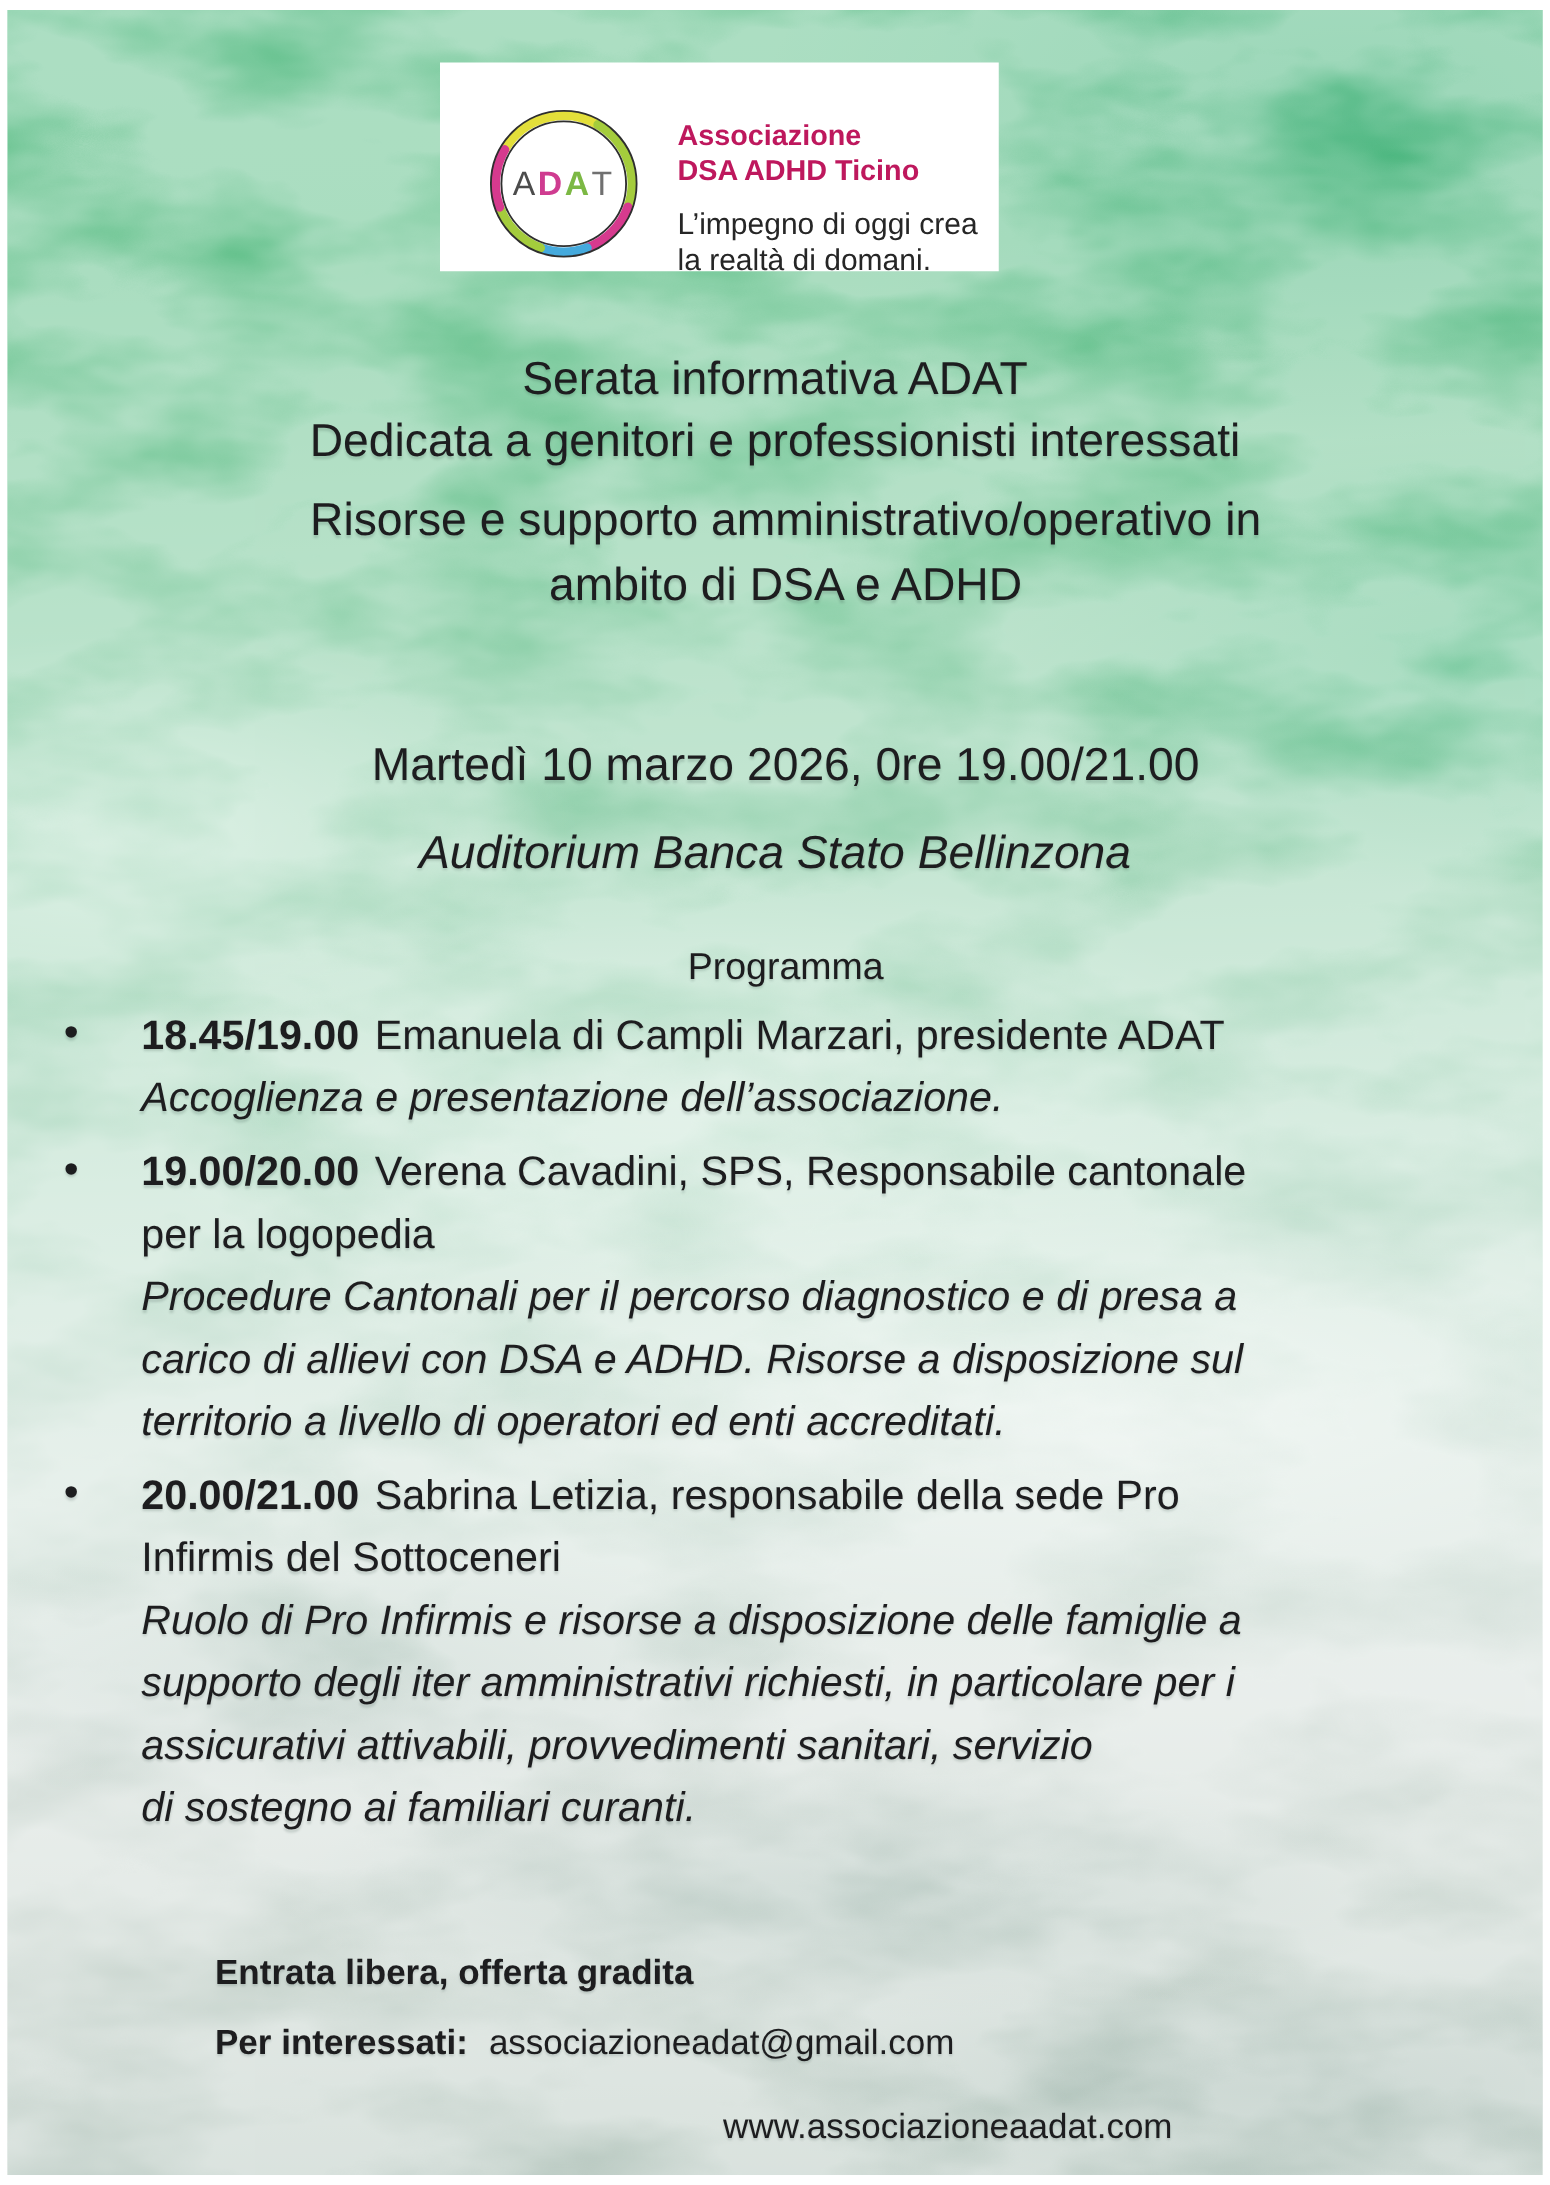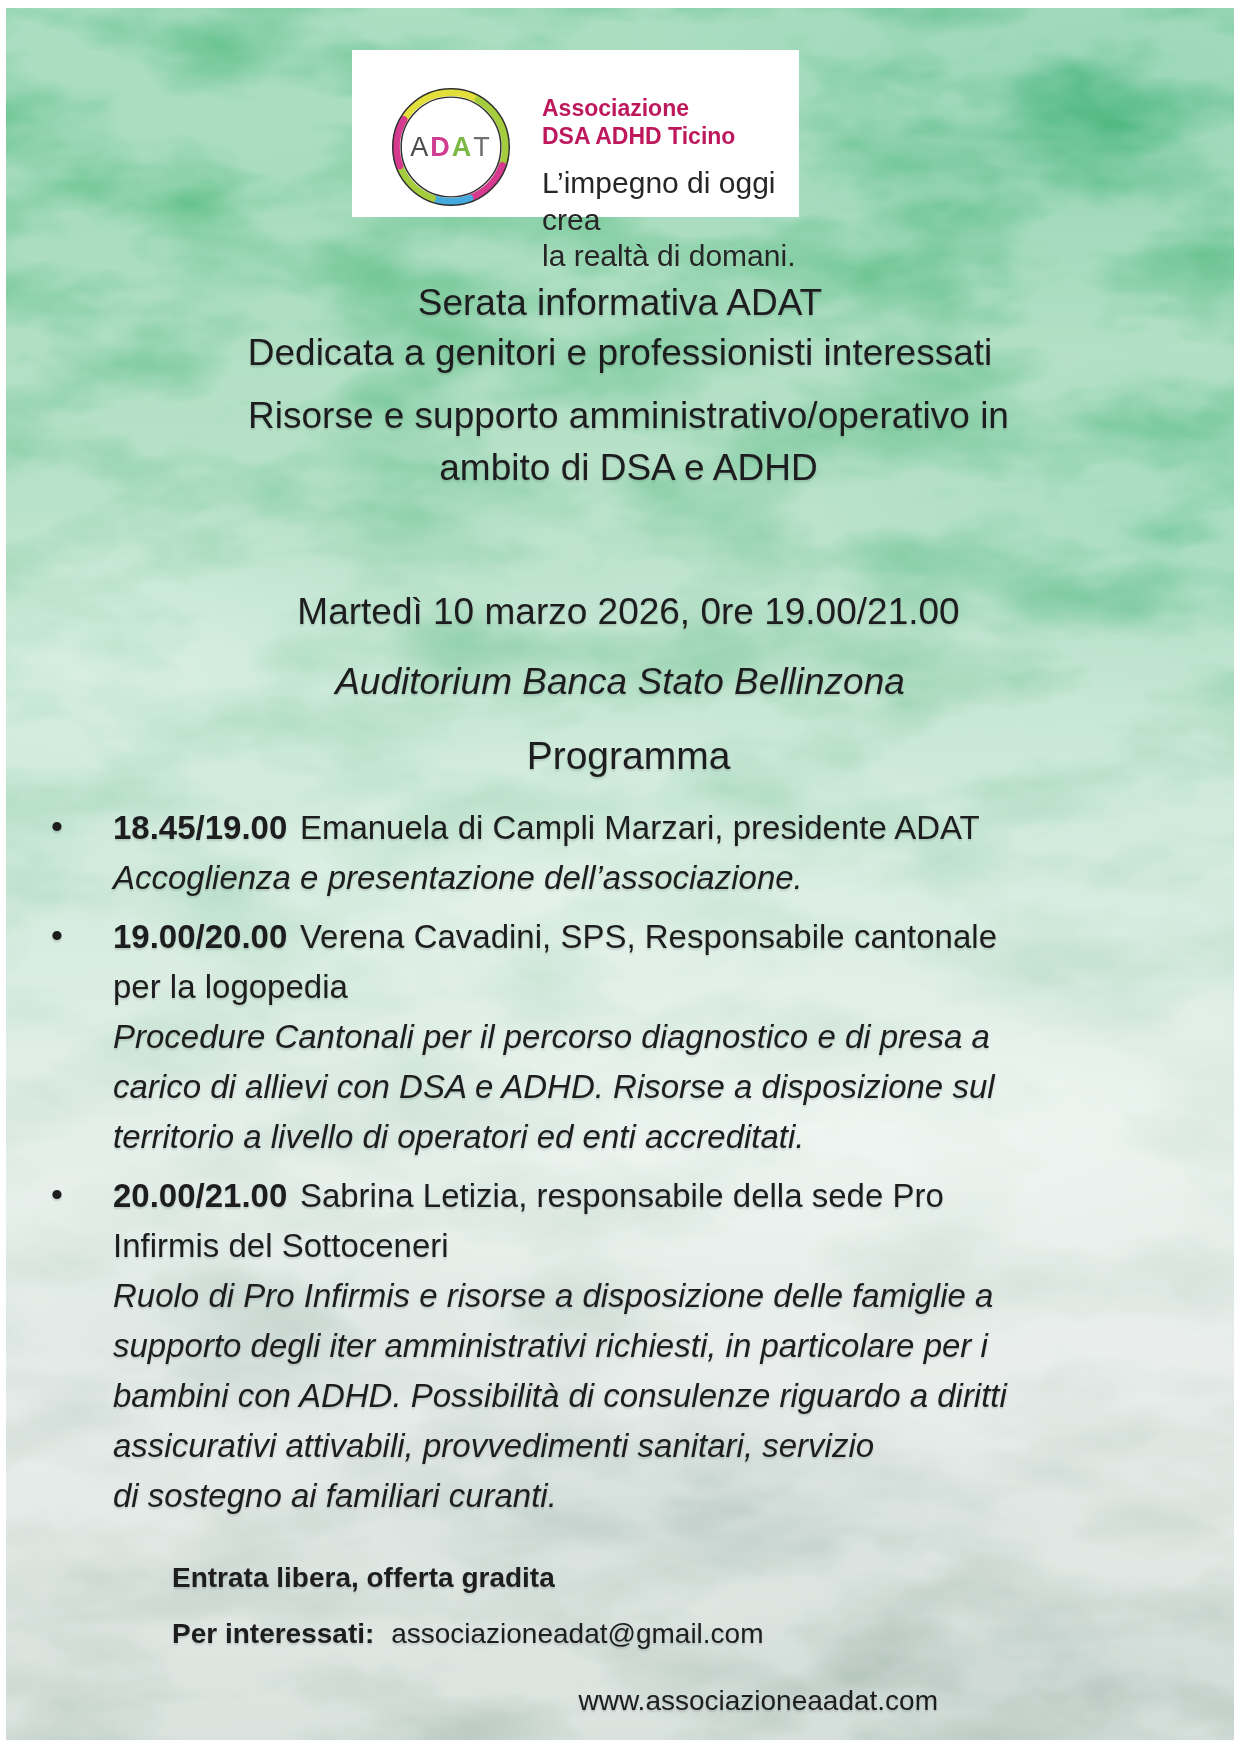--- a/index.html
+++ b/index.html
@@ -37,31 +37,31 @@
   .ring-letters {
     position:absolute; inset:0; display:flex; align-items:center; justify-content:center;
     font-size:27px; letter-spacing:2px; font-weight:500;
   }
   .l-a1 { color:#4c4c4c; }
   .l-d  { color:#cf3c90; font-weight:700; }
   .l-a2 { color:#7cb844; font-weight:700; }
   .l-t  { color:#707070; }
   .logo-text { padding-top:10px; }
   .logo-text .org { font-weight:700; font-size:23px; line-height:1.22; color:#be185d; }
-  .logo-text .tag { font-size:30px; line-height:1.22; color:#262626; }
+  .logo-text .tag { font-size:24px; line-height:1.22; color:#262626; }
   .logo-text .tag.first { margin-top:15px; }
 
   
   .headings { position:absolute; left:0; top:278px; width:100%; text-align:center; }
   .h-reg  { font-size:37px; line-height:50px; font-weight:400; }
   .h-bold { font-size:37px; line-height:52px; font-weight:400;padding-left:17px; }
   .title1 { margin-top:12px; }
   .date   { margin-top:92px; }
   .venue  { margin-top:18px; line-height:52px;font-style:italic; }
-  .prog-title { margin-top:22px; font-size:39px; }
+  .prog-title { margin-top:40px; font-size:30px; }
 
   
   .program {
     position:absolute; left:0; top:803px; width:1240px; box-sizing:border-box;
     margin:0; padding:0 40px 0 113px; list-style:none; font-size:33px; line-height:50px;
   }
   .p-item { position:relative; }
   .p-item + .p-item { margin-top:9px; }
   .bullet { position:absolute; left:-62px; top:-2px; font-size:34px; }
   .p-time { font-weight:700; }
@@ -153,21 +153,20 @@
       </li>
 
       <li class="p-item">
         <span class="bullet">•</span>
         <div class="p-line">
           <span class="p-time">20.00/21.00</span><span class="p-speaker">Sabrina Letizia, responsabile della sede Pro</span>
         </div>
         <div class="p-line">Infirmis del Sottoceneri</div>
         <div class="p-desc p-line">Ruolo di Pro Infirmis e risorse a disposizione delle famiglie a</div>
         <div class="p-desc p-line">supporto degli iter amministrativi richiesti, in particolare per i</div>
-        <div class="p-desc p-line">bambini con ADHD. Possibilità di consulenze riguardo a diritti</div>
         <div class="p-desc p-line">assicurativi attivabili, provvedimenti sanitari, servizio</div>
         <div class="p-desc p-line">di sostegno ai familiari curanti.</div>
       </li>
 
     </ul>
 
     <div class="footer">
       <div class="f-entry">Entrata libera, offerta gradita</div>
       <div class="f-info">
         <span class="f-label">Per interessati:</span><span class="f-email">associazioneadat@gmail.com</span>

